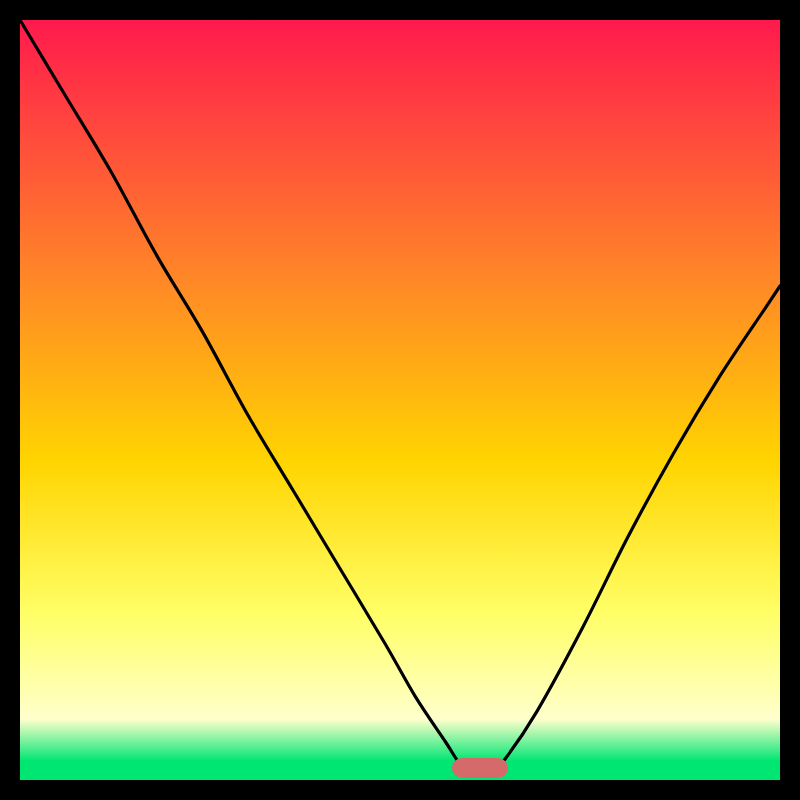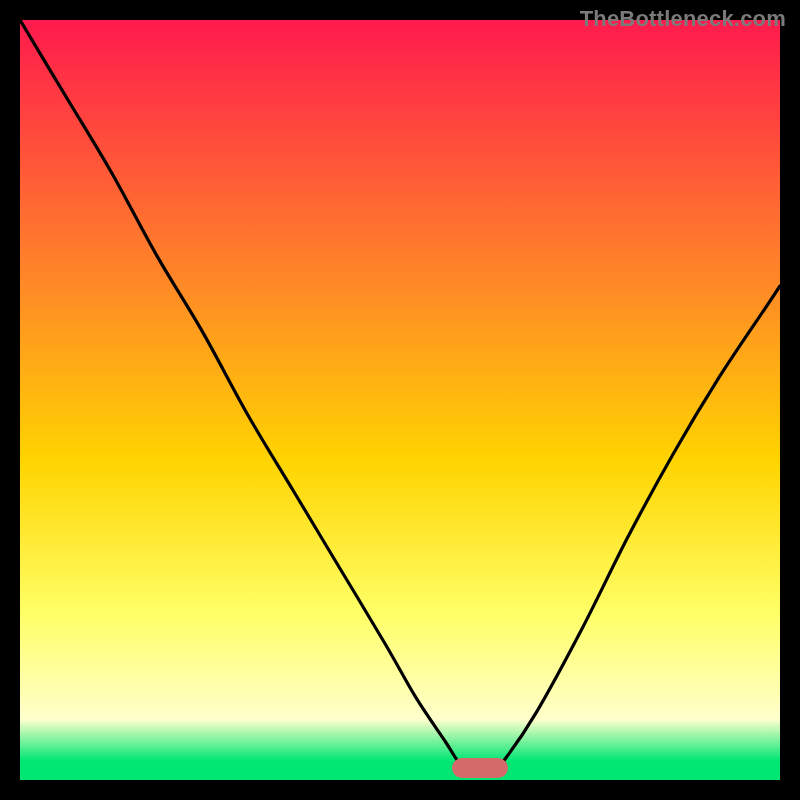--- a/index.html
+++ b/index.html
@@ -79,14 +79,13 @@
       <rect x="0" y="0" width="760" height="760" fill="url(#heat)"></rect>
     </svg>
 
     <svg class="curve" viewBox="0 0 760 760" preserveAspectRatio="none">
       <path id="curvePath" d="M 0.0 0.0 C 7.6 12.7, 30.4 50.7, 45.6 76.0 C 60.8 101.3, 76.0 125.4, 91.2 152.0 C 106.4 178.6, 121.6 209.0, 136.8 235.6 C 152.0 262.2, 167.2 285.0, 182.4 311.6 C 197.6 338.2, 212.8 368.6, 228.0 395.2 C 243.2 421.8, 258.4 445.9, 273.6 471.2 C 288.8 496.5, 304.0 521.9, 319.2 547.2 C 334.4 572.5, 352.1 601.7, 364.8 623.2 C 377.5 644.7, 385.1 659.9, 395.2 676.4 C 405.3 692.9, 418.0 710.6, 425.6 722.0 C 433.2 733.4, 435.7 739.7, 440.8 744.8 C 445.9 749.9, 450.9 751.1, 456.0 752.4 C 461.1 753.7, 466.1 754.9, 471.2 752.4 C 476.3 749.9, 478.8 747.3, 486.4 737.2 C 494.0 727.1, 504.1 713.1, 516.8 691.6 C 529.5 670.1, 547.2 637.1, 562.4 608.0 C 577.6 578.9, 592.8 545.9, 608.0 516.8 C 623.2 487.7, 638.4 459.8, 653.6 433.2 C 668.8 406.6, 684.0 381.3, 699.2 357.2 C 714.4 333.1, 734.7 304.0, 744.8 288.8 C 754.9 273.6, 757.5 269.8, 760.0 266.0" fill="none" stroke-width="3.2" stroke-linecap="round" stroke-linejoin="round" stroke="#000000"></path>
     </svg>
 
     <div id="marker" class="marker" style="left: 60.5%; top: 98.4%; width: 56px; height: 20px; background: rgb(212, 106, 106);"></div>
   </div>
 
-  <div class="watermark">TheBottleneck.com</div>
 </div>
 
 </body></html>

